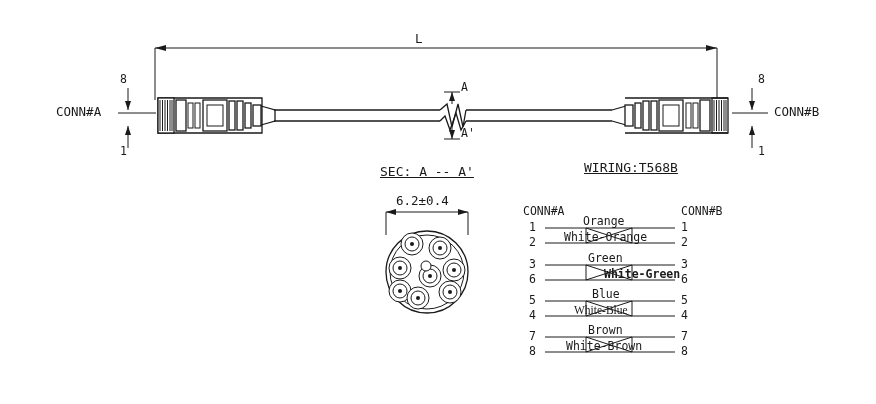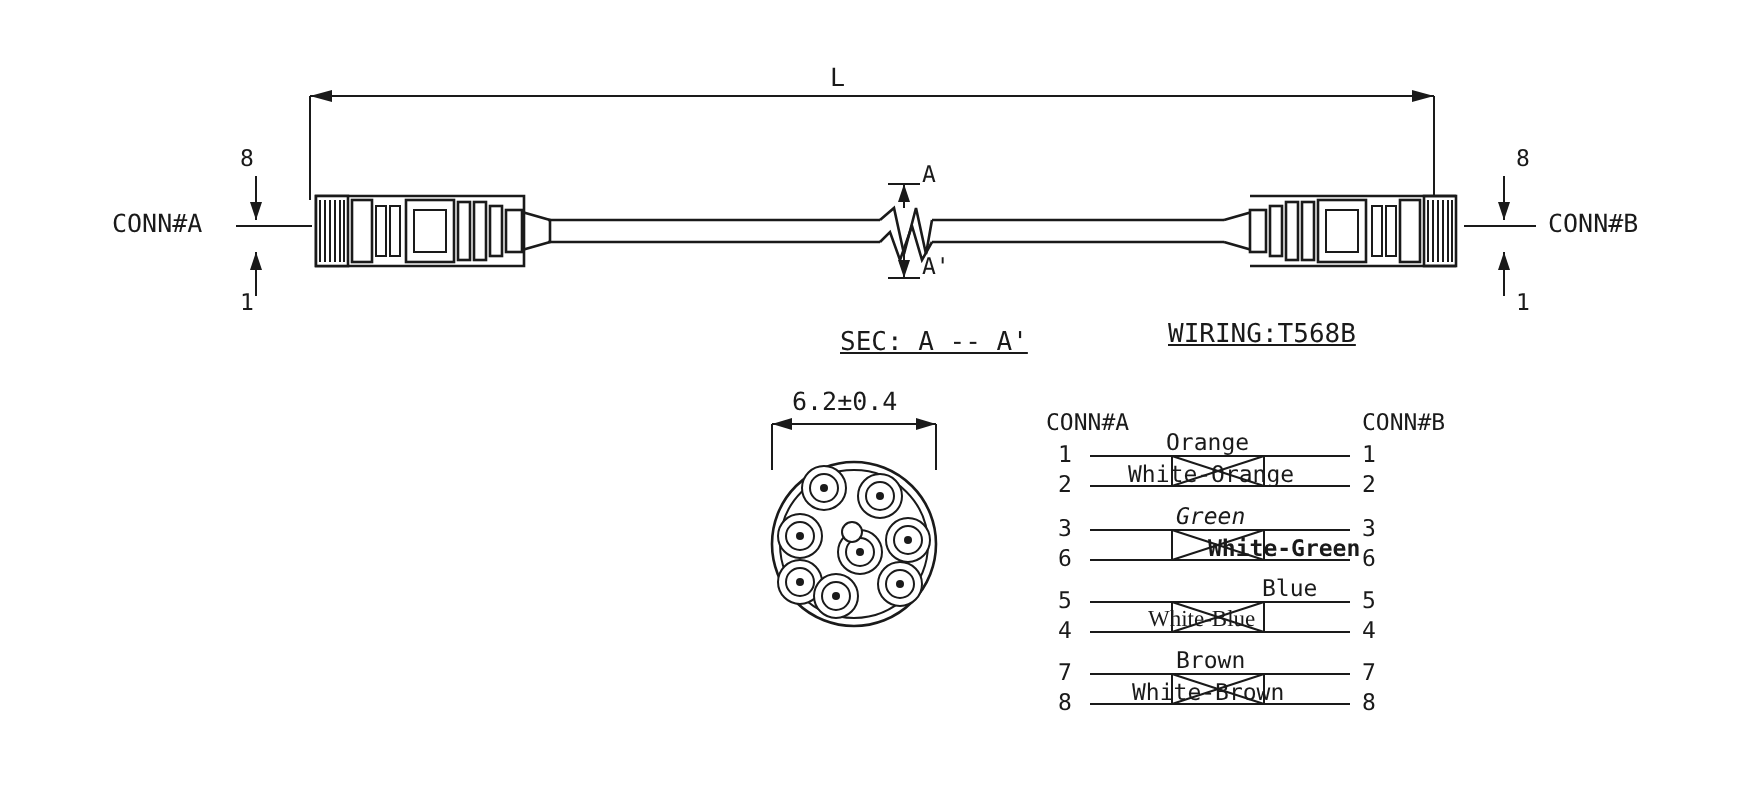--- a/index.html
+++ b/index.html
@@ -218,46 +218,46 @@
   <div class="lbl t12" style="left:415px; top:33px;">L</div>
 
   <div class="lbl t11" style="left:120px; top:74px;">8</div>
   <div class="lbl t11" style="left:120px; top:146px;">1</div>
   <div class="lbl t11" style="left:758px; top:74px;">8</div>
   <div class="lbl t11" style="left:758px; top:146px;">1</div>
 
   <div class="lbl t11" style="left:461px; top:82px;">A</div>
   <div class="lbl t11" style="left:461px; top:128px;">A'</div>
 
-  <div class="lbl t13 under" style="left:420px; top:165px;text-align:center;">SEC: A -- A'</div>
+  <div class="lbl t13 under" style="left:380px; top:165px;text-align:center;">SEC: A -- A'</div>
   <div class="lbl t12" style="left:396px; top:195px;">6.2±0.4</div>
 
   <div class="lbl t13 under" style="left:584px; top:161px;">WIRING:T568B</div>
   <div class="lbl t11" style="left:523px; top:206px;">CONN#A</div>
   <div class="lbl t11" style="left:681px; top:206px;">CONN#B</div>
 
   <div class="lbl t11" style="left:529px; top:222px;">1</div>
   <div class="lbl t11" style="left:681px; top:222px;">1</div>
   <div class="lbl t11" style="left:529px; top:237px;">2</div>
   <div class="lbl t11" style="left:681px; top:237px;">2</div>
   <div class="lbl t11" style="left:583px; top:216px;text-align:center;">Orange</div>
   <div class="lbl t11" style="left:564px; top:232px;text-align:center;">White-Orange</div>
 
   <div class="lbl t11" style="left:529px; top:259px;">3</div>
   <div class="lbl t11" style="left:681px; top:259px;">3</div>
   <div class="lbl t11" style="left:529px; top:274px;">6</div>
   <div class="lbl t11" style="left:681px; top:274px;">6</div>
-  <div class="lbl t11" style="left:588px; top:253px;font-style:italic;">Green</div>
+  <div class="lbl t11" style="left:588px; top:253px;">Green</div>
   <div class="lbl t11" style="left:604px; top:269px;font-weight:bold;">White-Green</div>
 
   <div class="lbl t11" style="left:529px; top:295px;">5</div>
   <div class="lbl t11" style="left:681px; top:295px;">5</div>
   <div class="lbl t11" style="left:529px; top:310px;">4</div>
   <div class="lbl t11" style="left:681px; top:310px;">4</div>
-  <div class="lbl t11" style="left:592px; top:289px;margin-left:39px;">Blue</div>
+  <div class="lbl t11" style="left:592px; top:289px;">Blue</div>
   <div class="lbl t11" style="left:574px; top:305px;font-family:Liberation Serif, serif;">White-Blue</div>
 
   <div class="lbl t11" style="left:529px; top:331px;">7</div>
   <div class="lbl t11" style="left:681px; top:331px;">7</div>
   <div class="lbl t11" style="left:529px; top:346px;">8</div>
   <div class="lbl t11" style="left:681px; top:346px;">8</div>
   <div class="lbl t11" style="left:588px; top:325px;">Brown</div>
   <div class="lbl t11" style="left:566px; top:341px;">White-Brown</div>
 
 </div>

